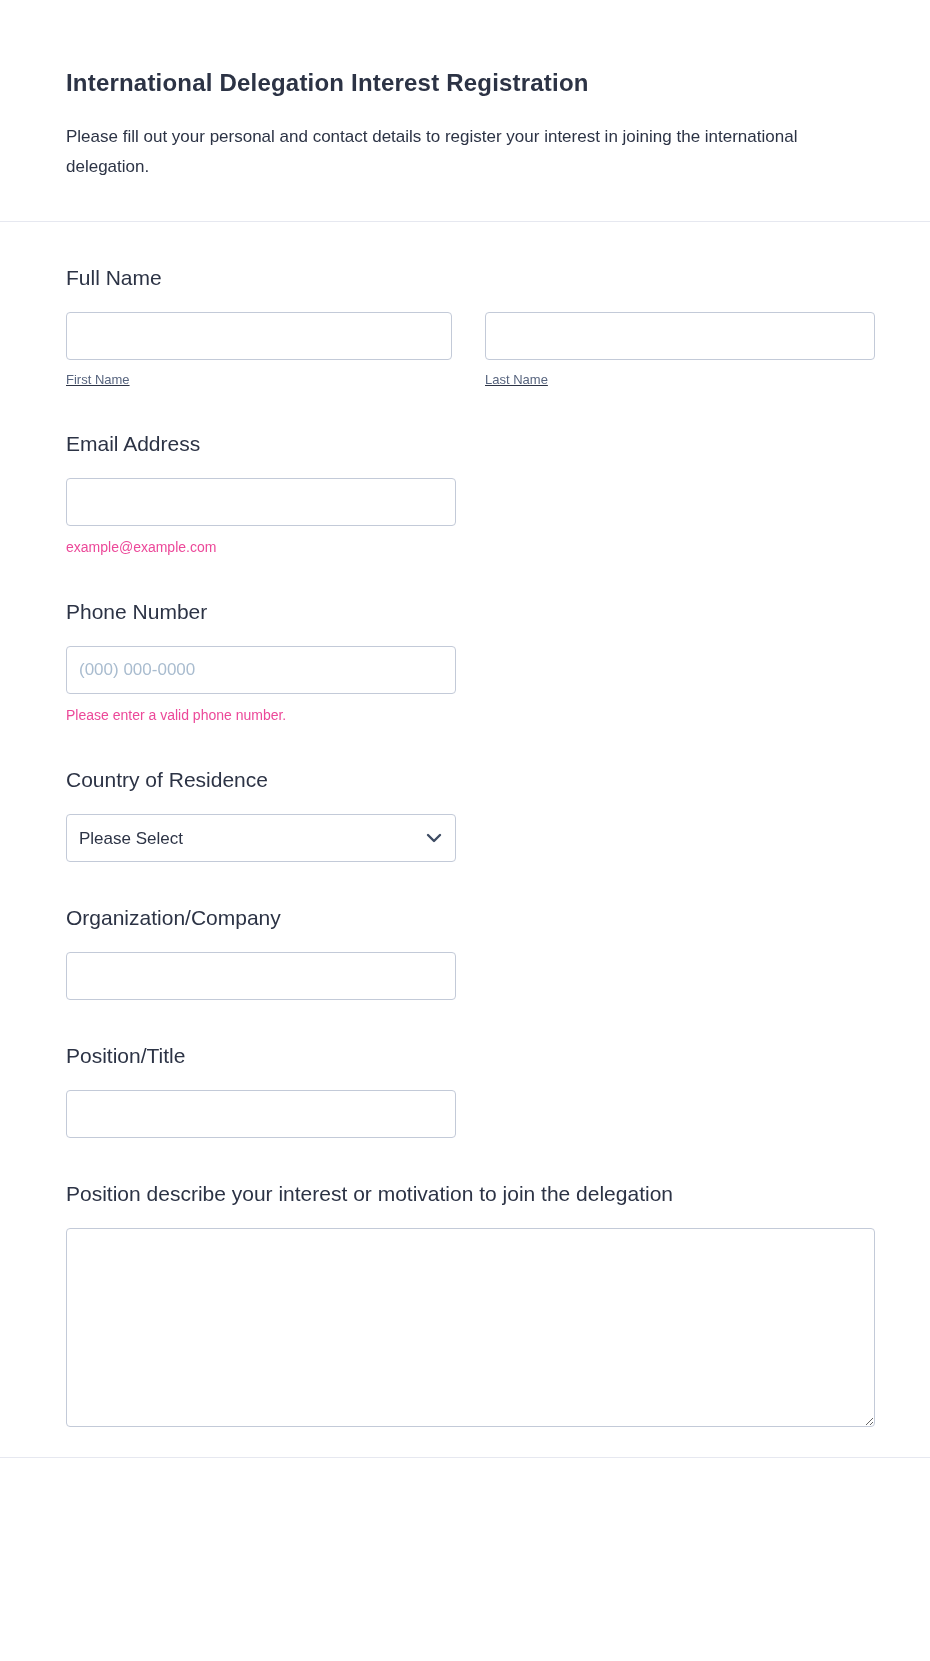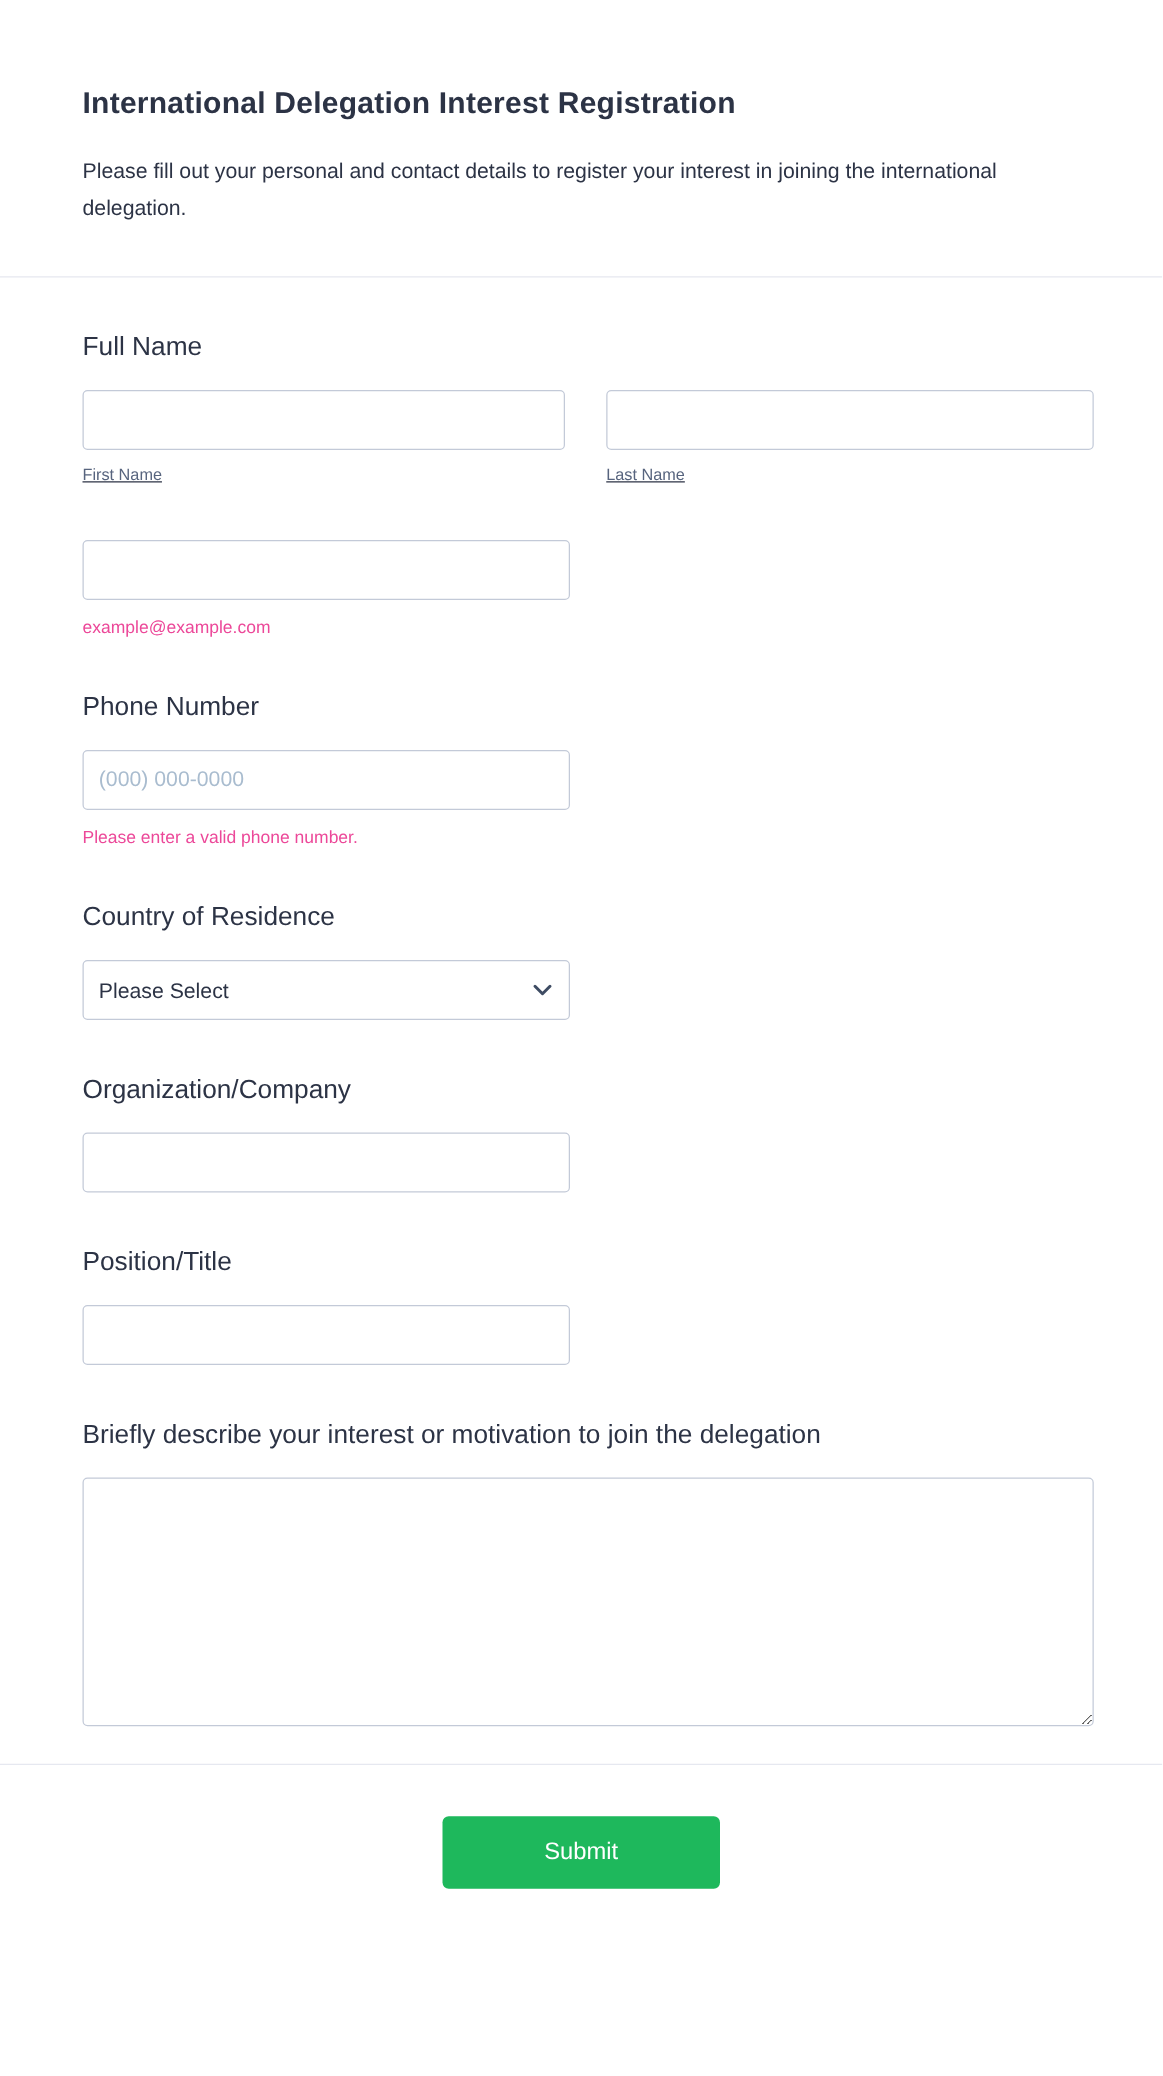--- a/index.html
+++ b/index.html
@@ -156,20 +156,21 @@
           <span class="sublabel">First Name</span>
         </div>
         <div class="name-col last">
           <input type="text" class="text-input" value="" style="">
           <span class="sublabel">Last Name</span>
         </div>
       </div>
     </div>
 
     <div class="field">
+      <label class="field-label">Email Address</label>
       <input type="text" class="text-input" value="" style="">
       <span class="hint">example@example.com</span>
     </div>
 
     <div class="field">
       <label class="field-label">Phone Number</label>
       <input type="text" class="text-input" placeholder="(000) 000-0000" style="">
       <span class="hint">Please enter a valid phone number.</span>
     </div>
 
@@ -191,25 +192,22 @@
       <label class="field-label">Organization/Company</label>
       <input type="text" class="text-input" value="" style="">
     </div>
 
     <div class="field">
       <label class="field-label">Position/Title</label>
       <input type="text" class="text-input" value="" style="">
     </div>
 
     <div class="field textarea-field">
-      <label class="field-label">Briefly describe your interest or motivation to join the delegation</label>
+      <label class="field-label">Position describe your interest or motivation to join the delegation</label>
       <textarea class="textarea-input" style=""></textarea>
     </div>
 
   </div>
 
   <hr class="section-divider">
 
-  <div class="submit-section">
-    <button class="submit-button">Submit</button>
-  </div>
 
 </div>
 
 </body></html>

